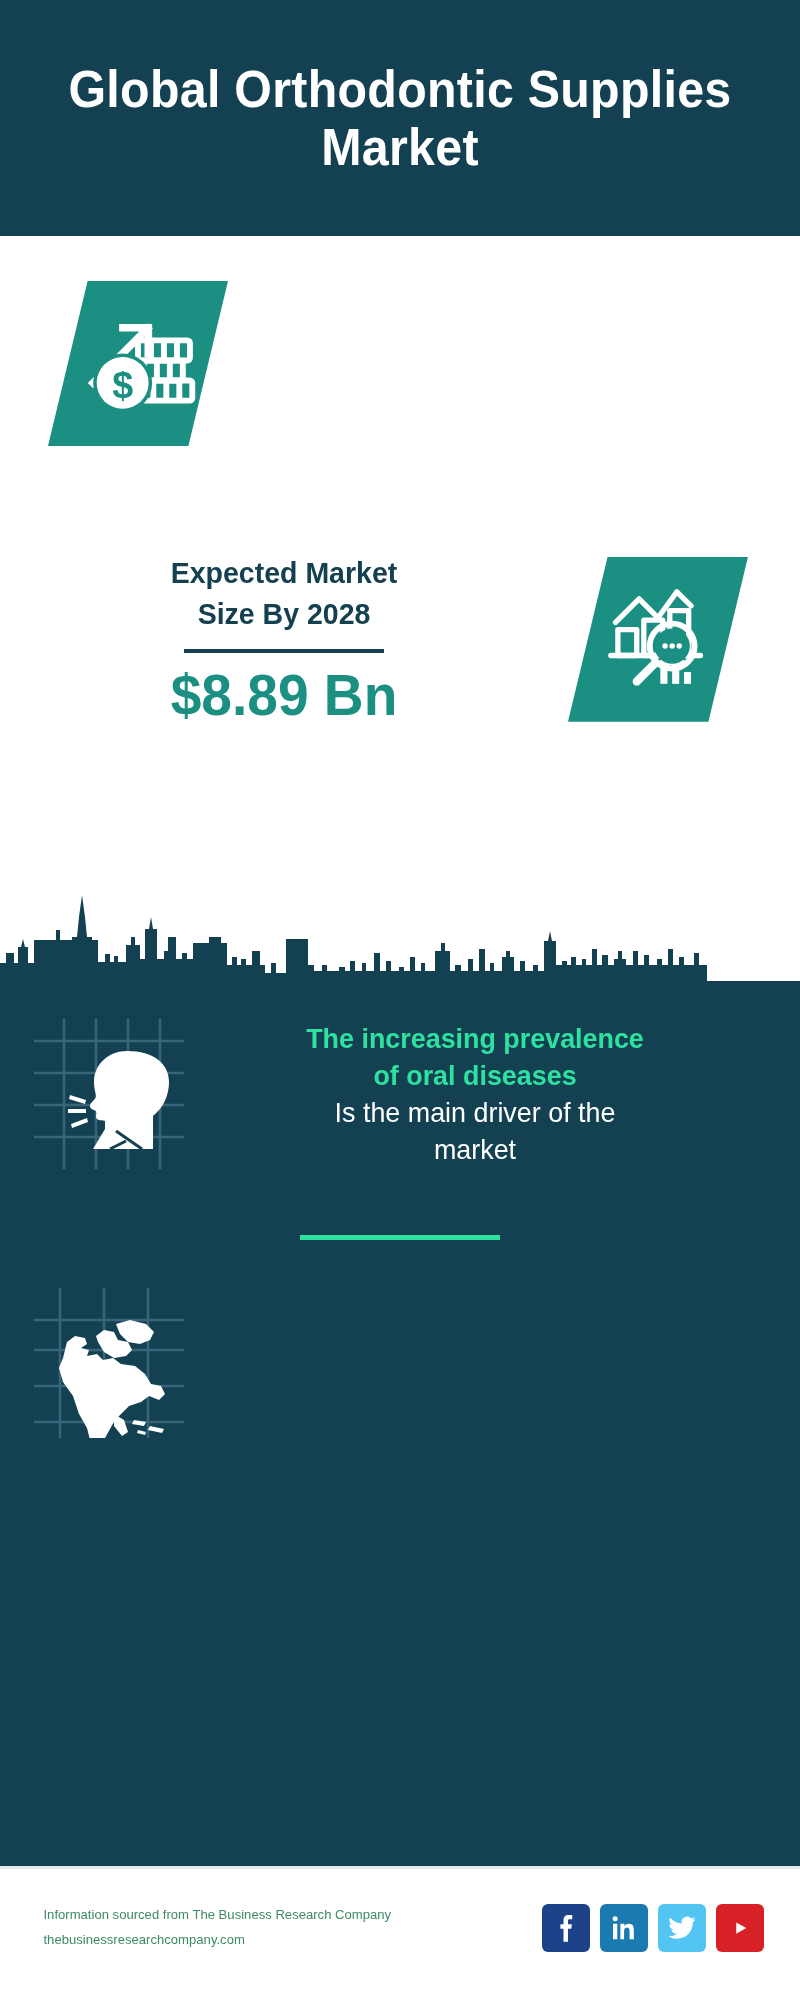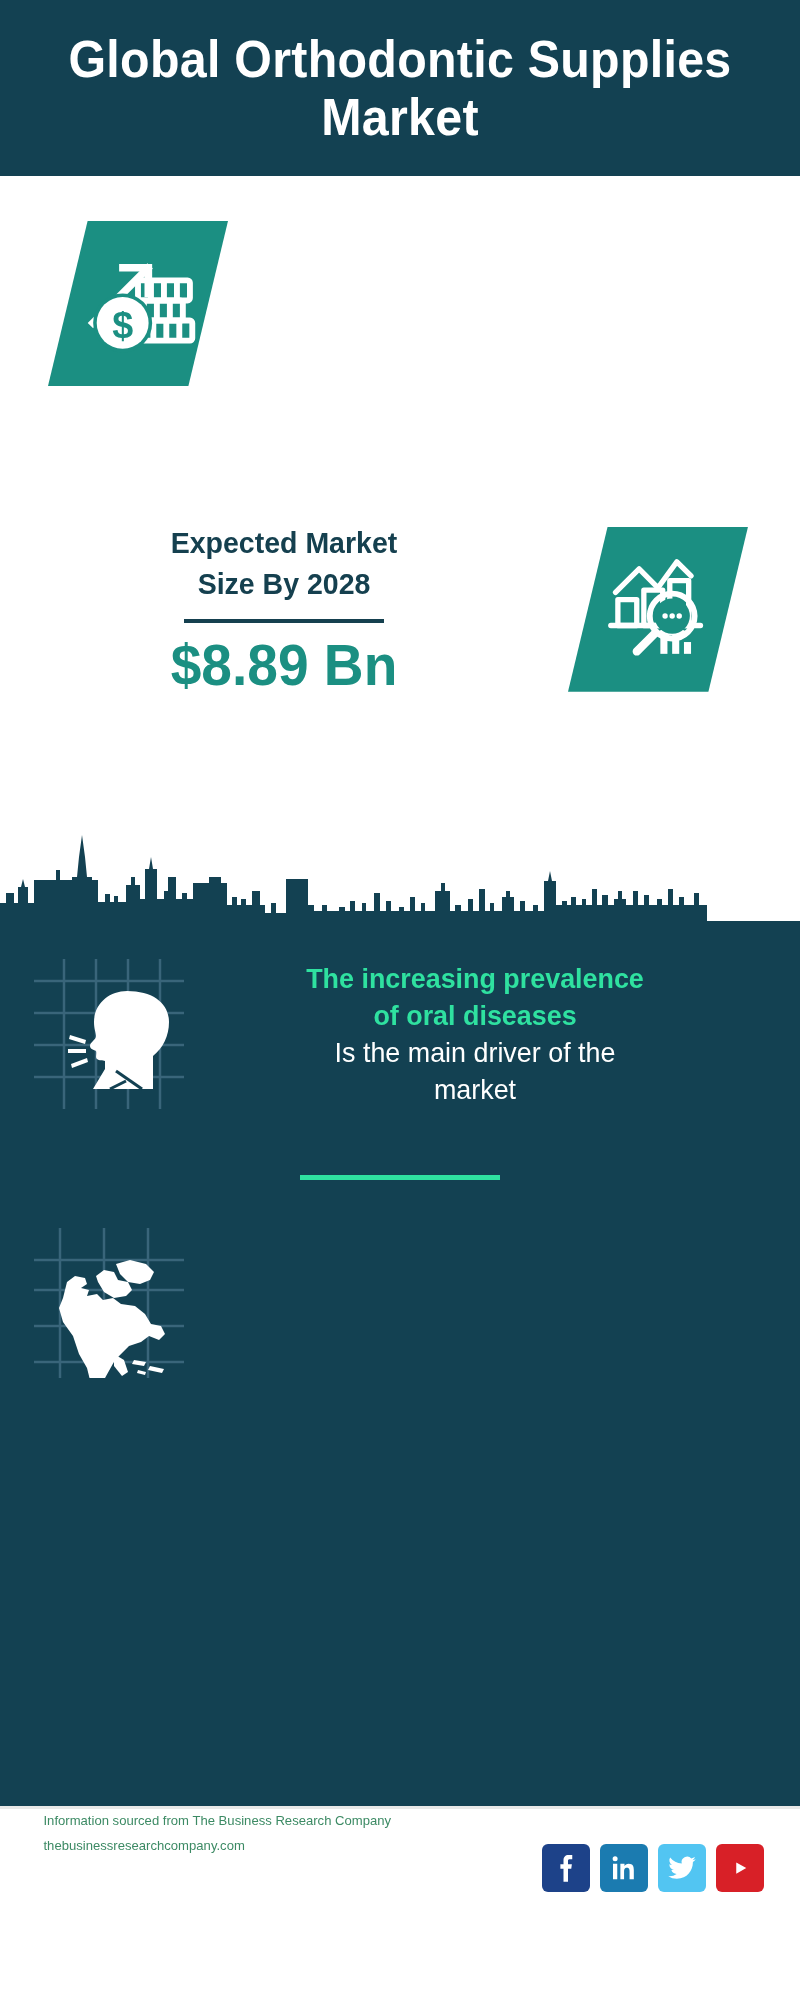--- a/index.html
+++ b/index.html
@@ -11,21 +11,21 @@
     width: 800px;
     height: 2000px;
     font-family: "Liberation Sans", sans-serif;
     overflow: hidden;
     position: relative;
   }
 
   
   .header {
     background: #134152;
-    height: 176px;
+    height: 236px;
     display: flex;
     align-items: center;
     justify-content: center;
     box-sizing: border-box;
     padding: 0 40px;
   }
   .header h1 {
     margin: 0;
     color: #ffffff;
     font-size: 52px;
@@ -44,21 +44,21 @@
   }
 
   .stat-row {
     display: flex;
     align-items: center;
     position: absolute;
     left: 0;
     right: 0;
   }
   .stat-row.row-growth { top: 45px; }
-  .stat-row.row-size   { top: 346px; }
+  .stat-row.row-size   { top: 316px; }
 
   .para {
     width: 180px;
     height: 165px;
     background: #1b8f82;
     flex: none;
     display: flex;
     align-items: center;
     justify-content: center;
     position: relative;
@@ -150,20 +150,21 @@
     height: 5px;
     background: #2fe1a0;
     margin: 66px auto 0 auto;
   }
 
   
   .footer {
     background: #ffffff;
     height: 120px;
     display: flex;
+    align-items: center;
     padding: 0 36px 0 36px;
     box-sizing: border-box;
     border-top: 3px solid #e8e8e8;
     gap: 9px;
   }
   .source {
     flex: 1 1 auto;
     color: #3c8a64;
     font-size: 13.5px;
     line-height: 1.85;

